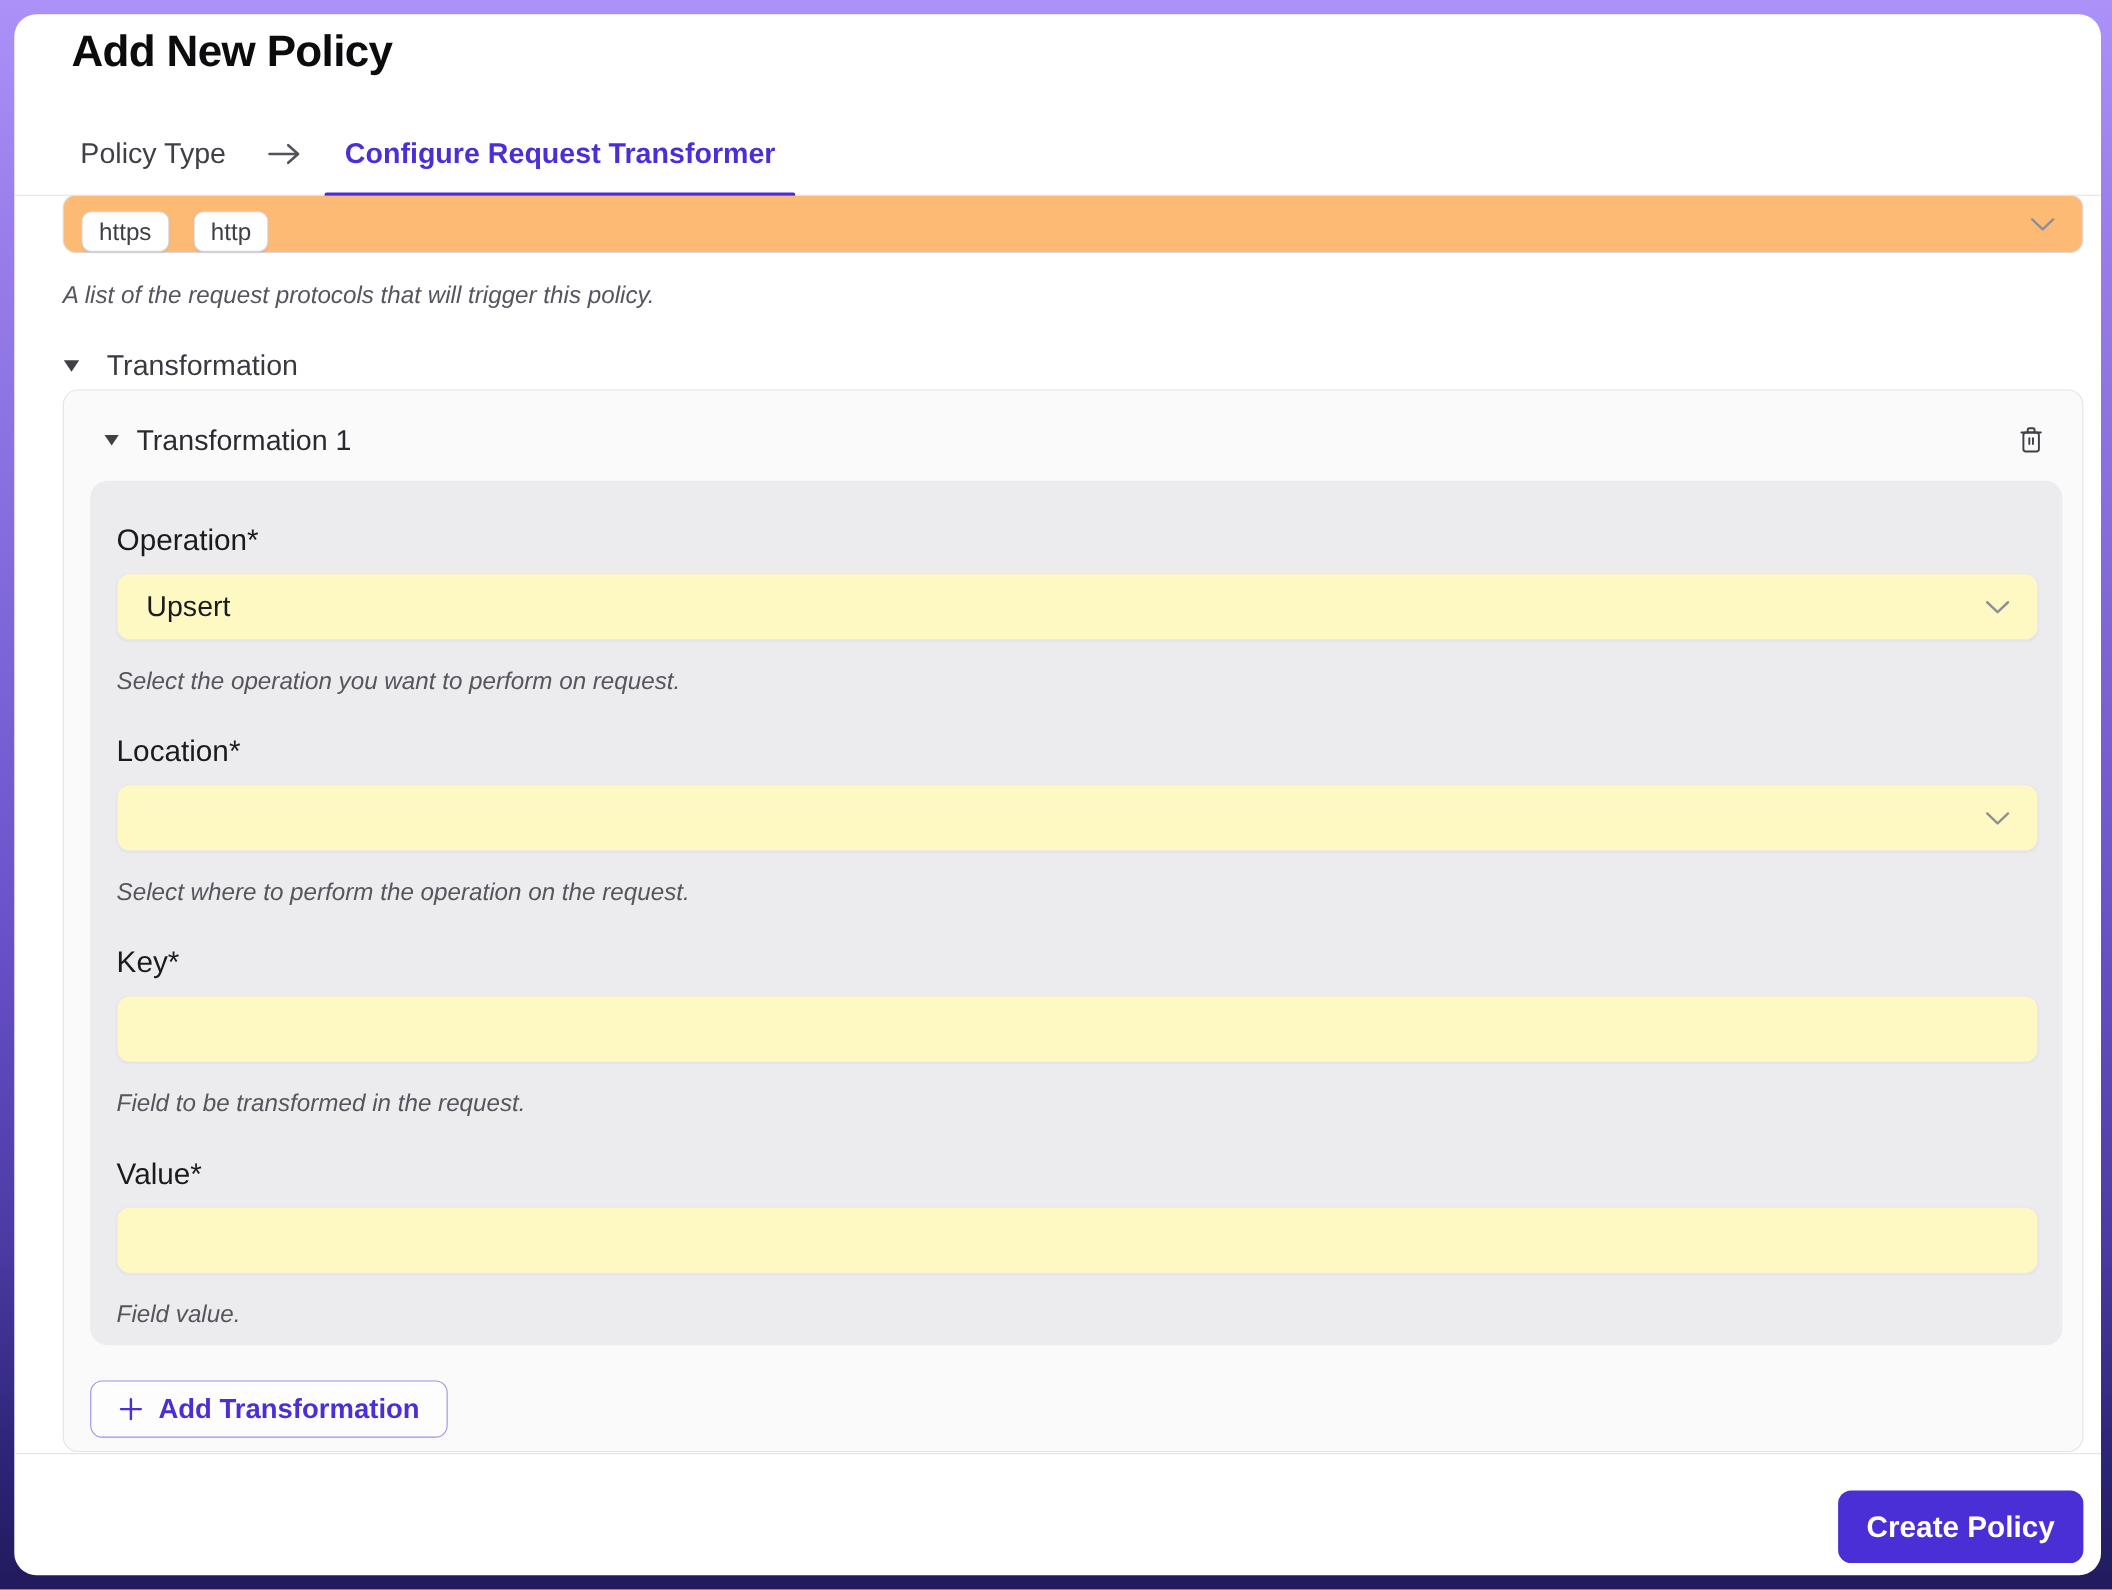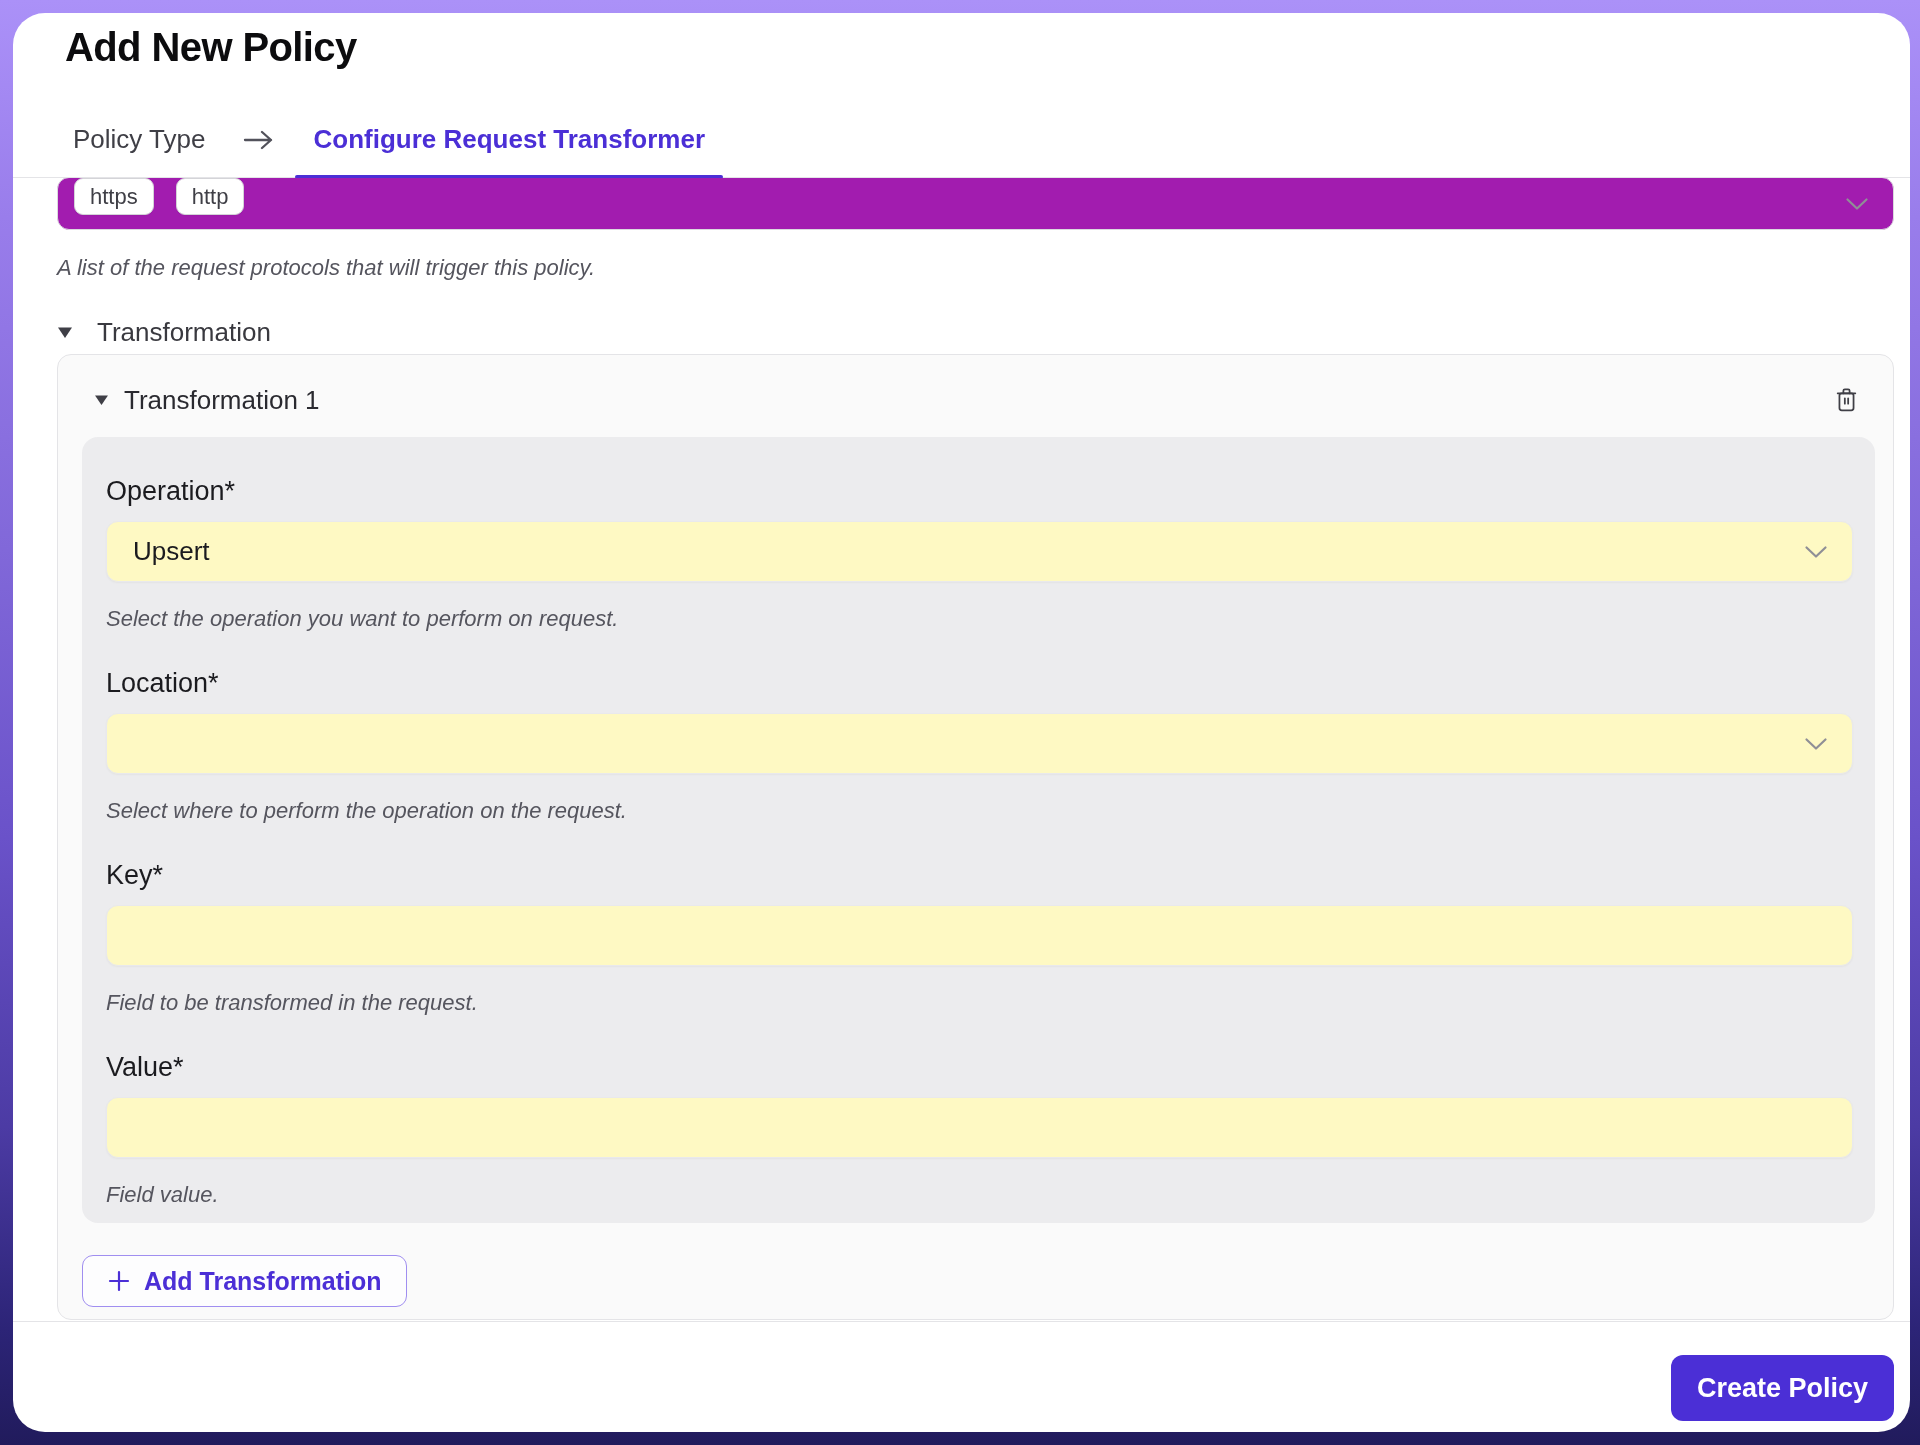--- a/index.html
+++ b/index.html
@@ -5,21 +5,21 @@
   * { box-sizing: border-box; }
   html, body { margin: 0; padding: 0; }
   body {
     width: 1920px; height: 1445px; position: relative; overflow: hidden;
     font-family: "Liberation Sans", sans-serif;
     background: linear-gradient(180deg, #ab91f8 0%, #997deb 15%, #8168d9 38%,
                 #6a52c9 58%, #4c3ba4 78%, #2c2477 92%, #211b5c 100%);
   }
   .modal {
     position: absolute; left: 13px; top: 13px; width: 1897px; height: 1419px;
-    background: #ffffff; border-radius: 32px; overflow: hidden;
+    background: #ffffff; border-radius: 20px; overflow: hidden;
     display: flex; flex-direction: column;
   }
   .modal-header { padding: 10px 16px 0 52px; flex: 0 0 auto; }
   .modal-title {
     margin: 0; font-size: 40px; line-height: 48px; font-weight: 700;
     color: #0c0c0e; letter-spacing: -0.6px;
   }
   .tabs {
     display: flex; align-items: flex-end; gap: 38px;
     padding: 52px 16px 0 60px; margin: 0 -16px 0 -52px;
@@ -32,23 +32,23 @@
   .tab.active { color: #4b2fd6; font-weight: 700; }
   .tab.active::after {
     content: ""; position: absolute; left: -18px; right: -18px; bottom: -2px;
     height: 4px; border-radius: 3px; background: #4b2fd6;
   }
   .step-arrow { padding-bottom: 26px; line-height: 0; }
 
   .scroll-area { flex: 1 1 auto; padding: 0 16px 4px 44px; overflow: hidden; }
 
   .protocols-field {
-    margin-top: -1px; height: 53px; background: #a21caf;
+    margin-top: -1px; height: 53px; background: #fdba74;
     border: 1px solid #dadade; border-radius: 12px;
-    display: flex; align-items: flex-start; gap: 22px;
+    display: flex; align-items: flex-end; gap: 22px;
     padding: 0 70px 0 16px; position: relative;
   }
   .chip {
     display: inline-flex; align-items: center; height: 37px; padding: 0 15px;
     border: 1px solid #d4d4d8; border-radius: 9px; background: #fff;
     font-size: 22px; color: #3f3f46; box-shadow: 0 1px 1px rgba(0,0,0,0.04);
     cursor: pointer;
   }
   .field-chevron { position: absolute; right: 24px; top: 50%; transform: translateY(-50%); line-height: 0; }
 

